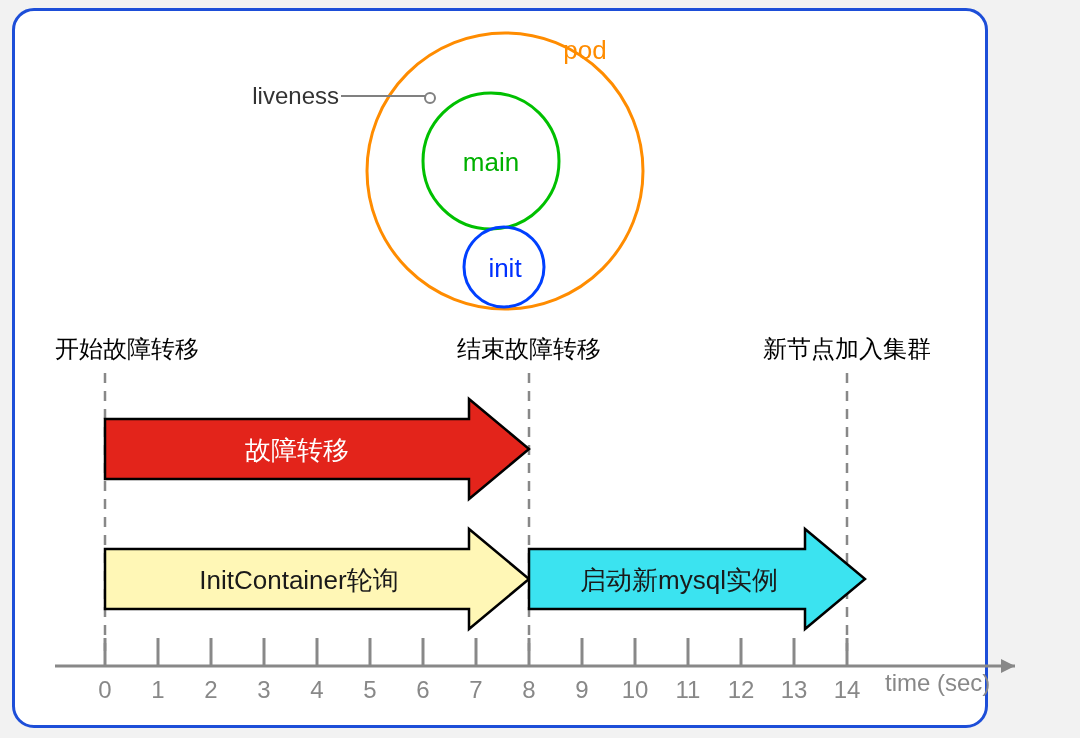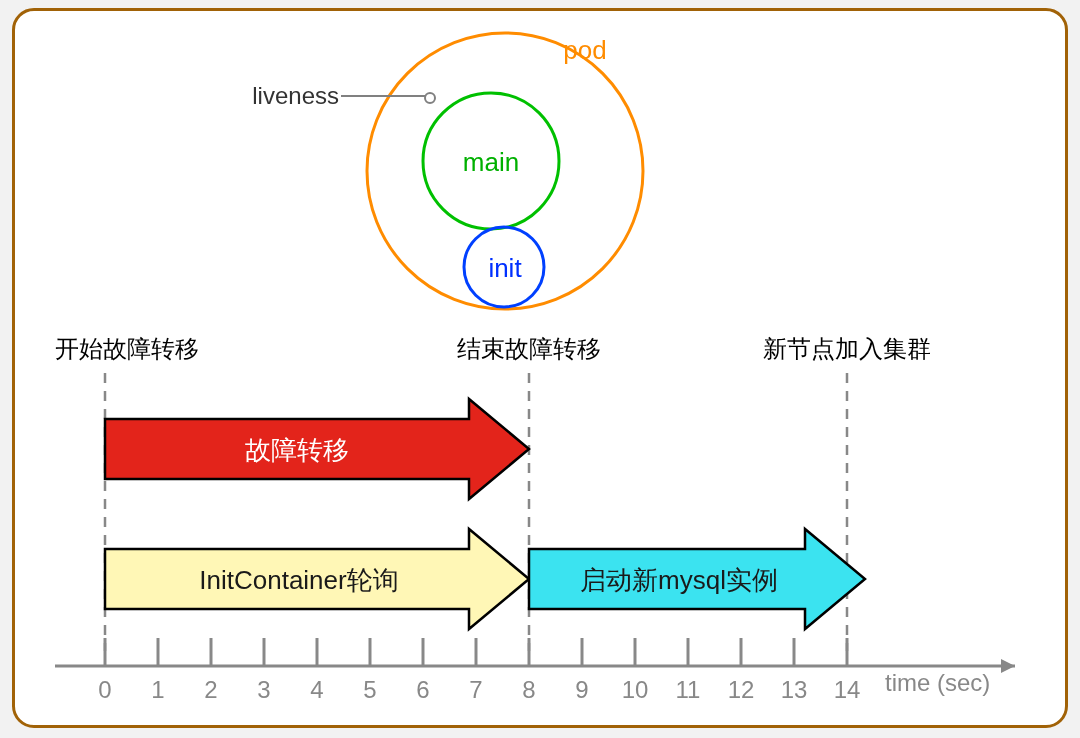--- a/index.html
+++ b/index.html
@@ -7,24 +7,24 @@
     padding: 0;
     width: 1080px;
     height: 738px;
     background: #f2f2f2;
     font-family: "Helvetica Neue", Arial, "PingFang SC", "Microsoft YaHei", sans-serif;
   }
   .frame {
     position: absolute;
     left: 12px;
     top: 8px;
-    width: 1056px;
+    width: 976px;
     height: 720px;
     background: #ffffff;
-    border: 3px solid #a16207;
+    border: 3px solid #1d4ed8;
     border-radius: 22px;
     box-sizing: border-box;
   }
   svg { display: block; }
   .tick-label {
     font-size: 24px;
     fill: #888888;
     text-anchor: middle;
   }
   .axis-label {

